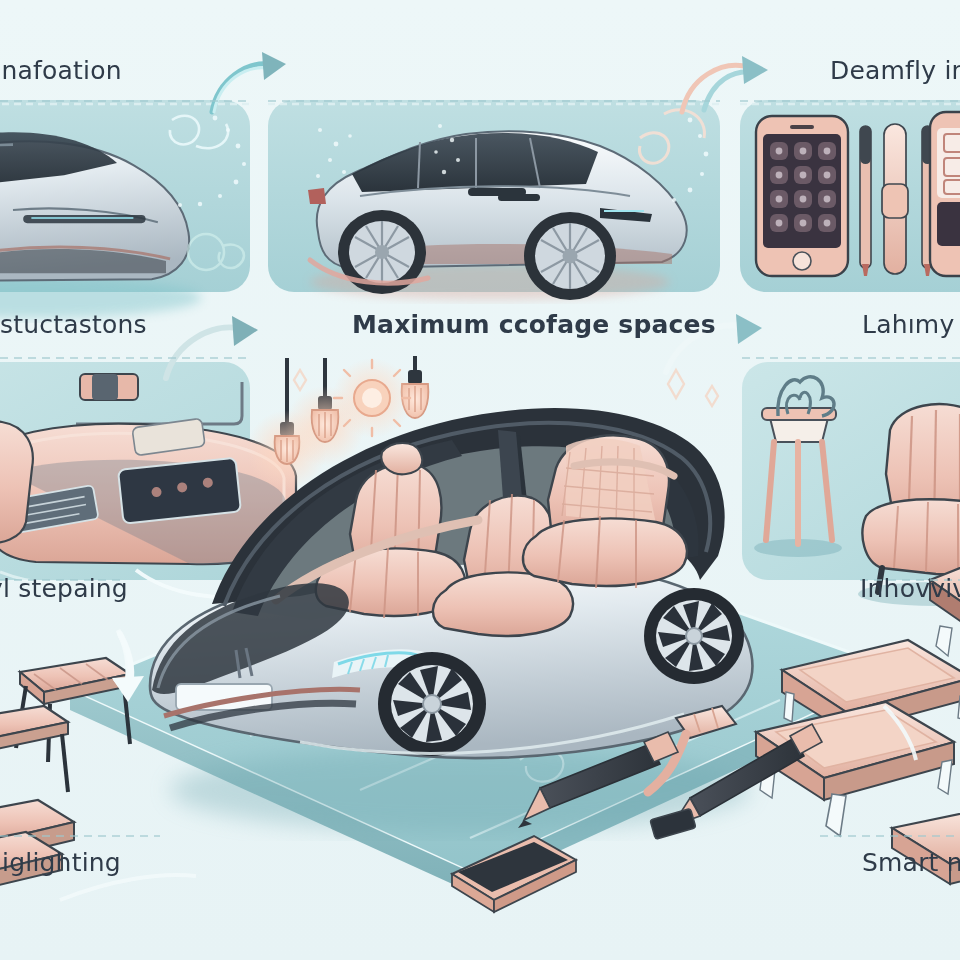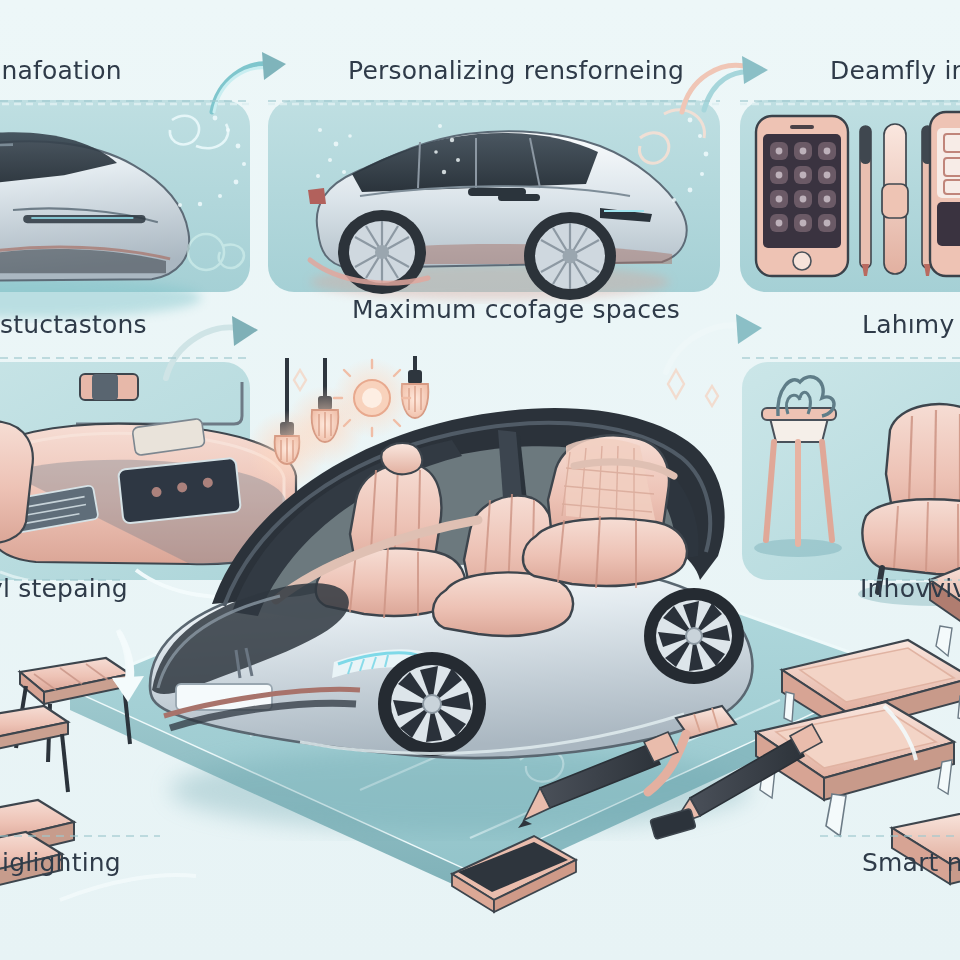--- a/index.html
+++ b/index.html
@@ -702,25 +702,24 @@
       <path d="M0 358 H250"></path>
         <path d="M742 358 H960"></path>
       <path d="M0 580 H120"></path>
         <path d="M860 580 H960"></path>
       <path d="M0 836 H160"></path>
         <path d="M820 836 H960"></path>
     </g>
   </svg>
 
   <div class="rowlabel" style="left:-14px;top:56px;">onafoation</div>
-  <div class="rowlabel" style="left:348px;top:56px;">Personalizing rensforneing</div>
   <div class="rowlabel" style="left:830px;top:56px;">Deamfly inp</div>
 
   <div class="rowlabel" style="left:-16px;top:310px;">nstuctastons</div>
-  <div class="rowlabel" style="left:352px;top:295px;">Maximum ccofage spaces</div>
+  <div class="rowlabel" style="left:352px;top:310px;font-weight:bold;">Maximum ccofage spaces</div>
   <div class="rowlabel" style="left:862px;top:310px;">Lahımy fina</div>
 
   <div class="rowlabel" style="left:-12px;top:574px;">yl stepaing</div>
   <div class="rowlabel" style="left:860px;top:574px;">Inhovvive</div>
 
   <div class="rowlabel" style="left:-14px;top:848px;">niglighting</div>
   <div class="rowlabel" style="left:862px;top:848px;">Smart noo</div>
 
 </div>
 

